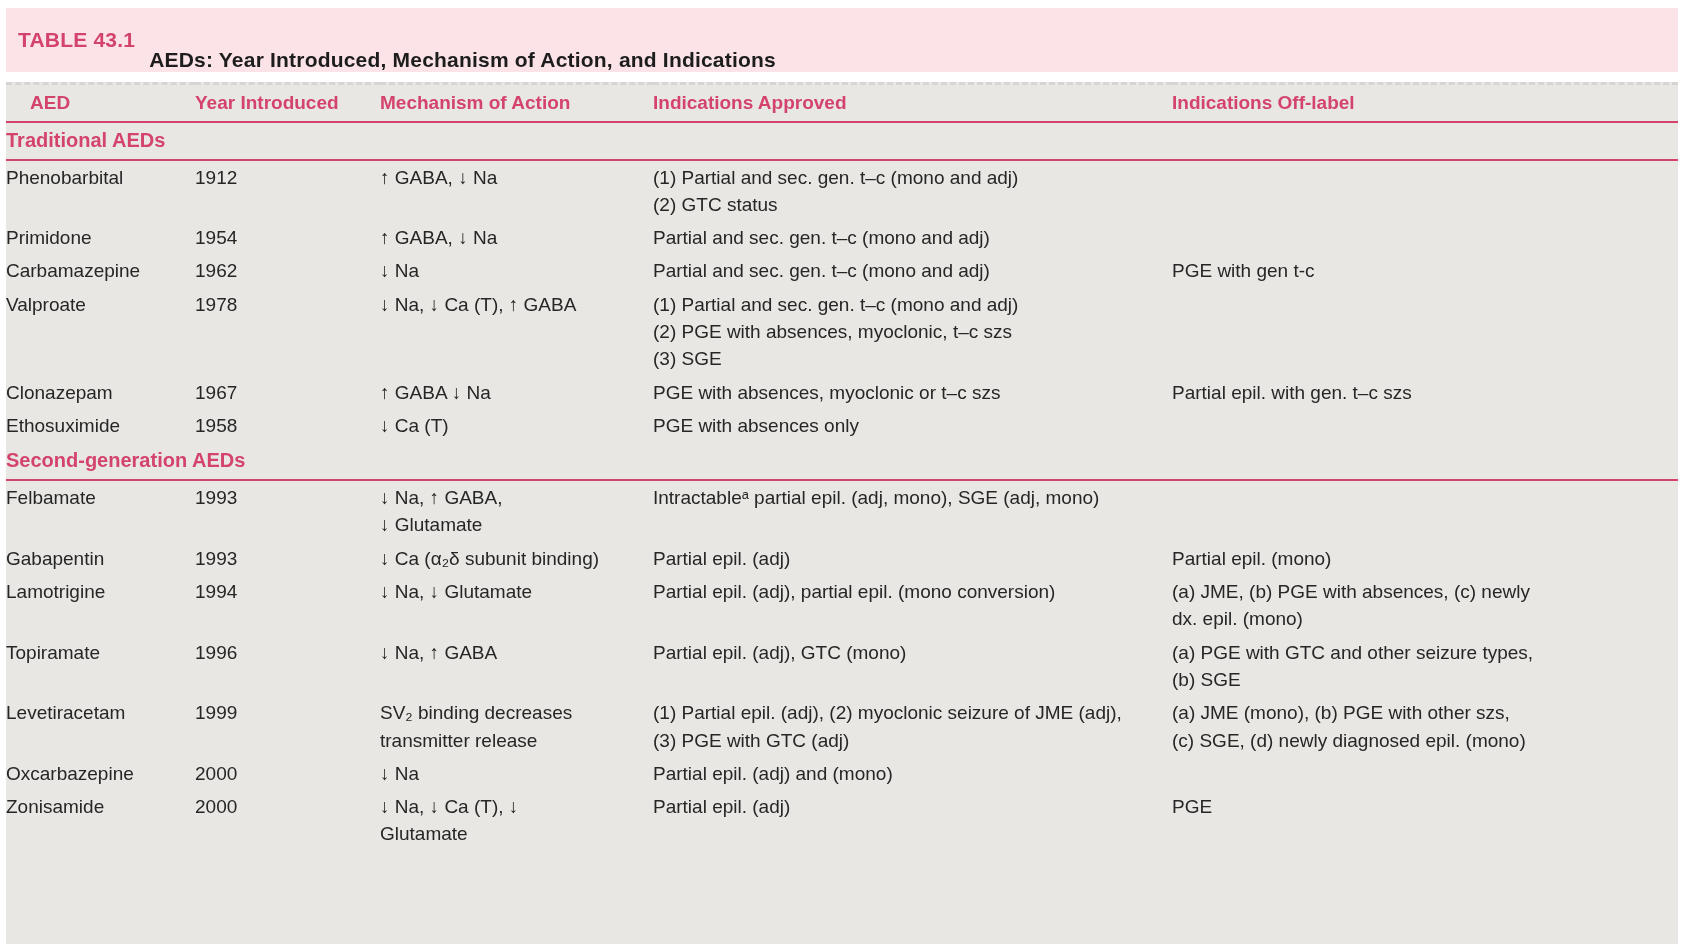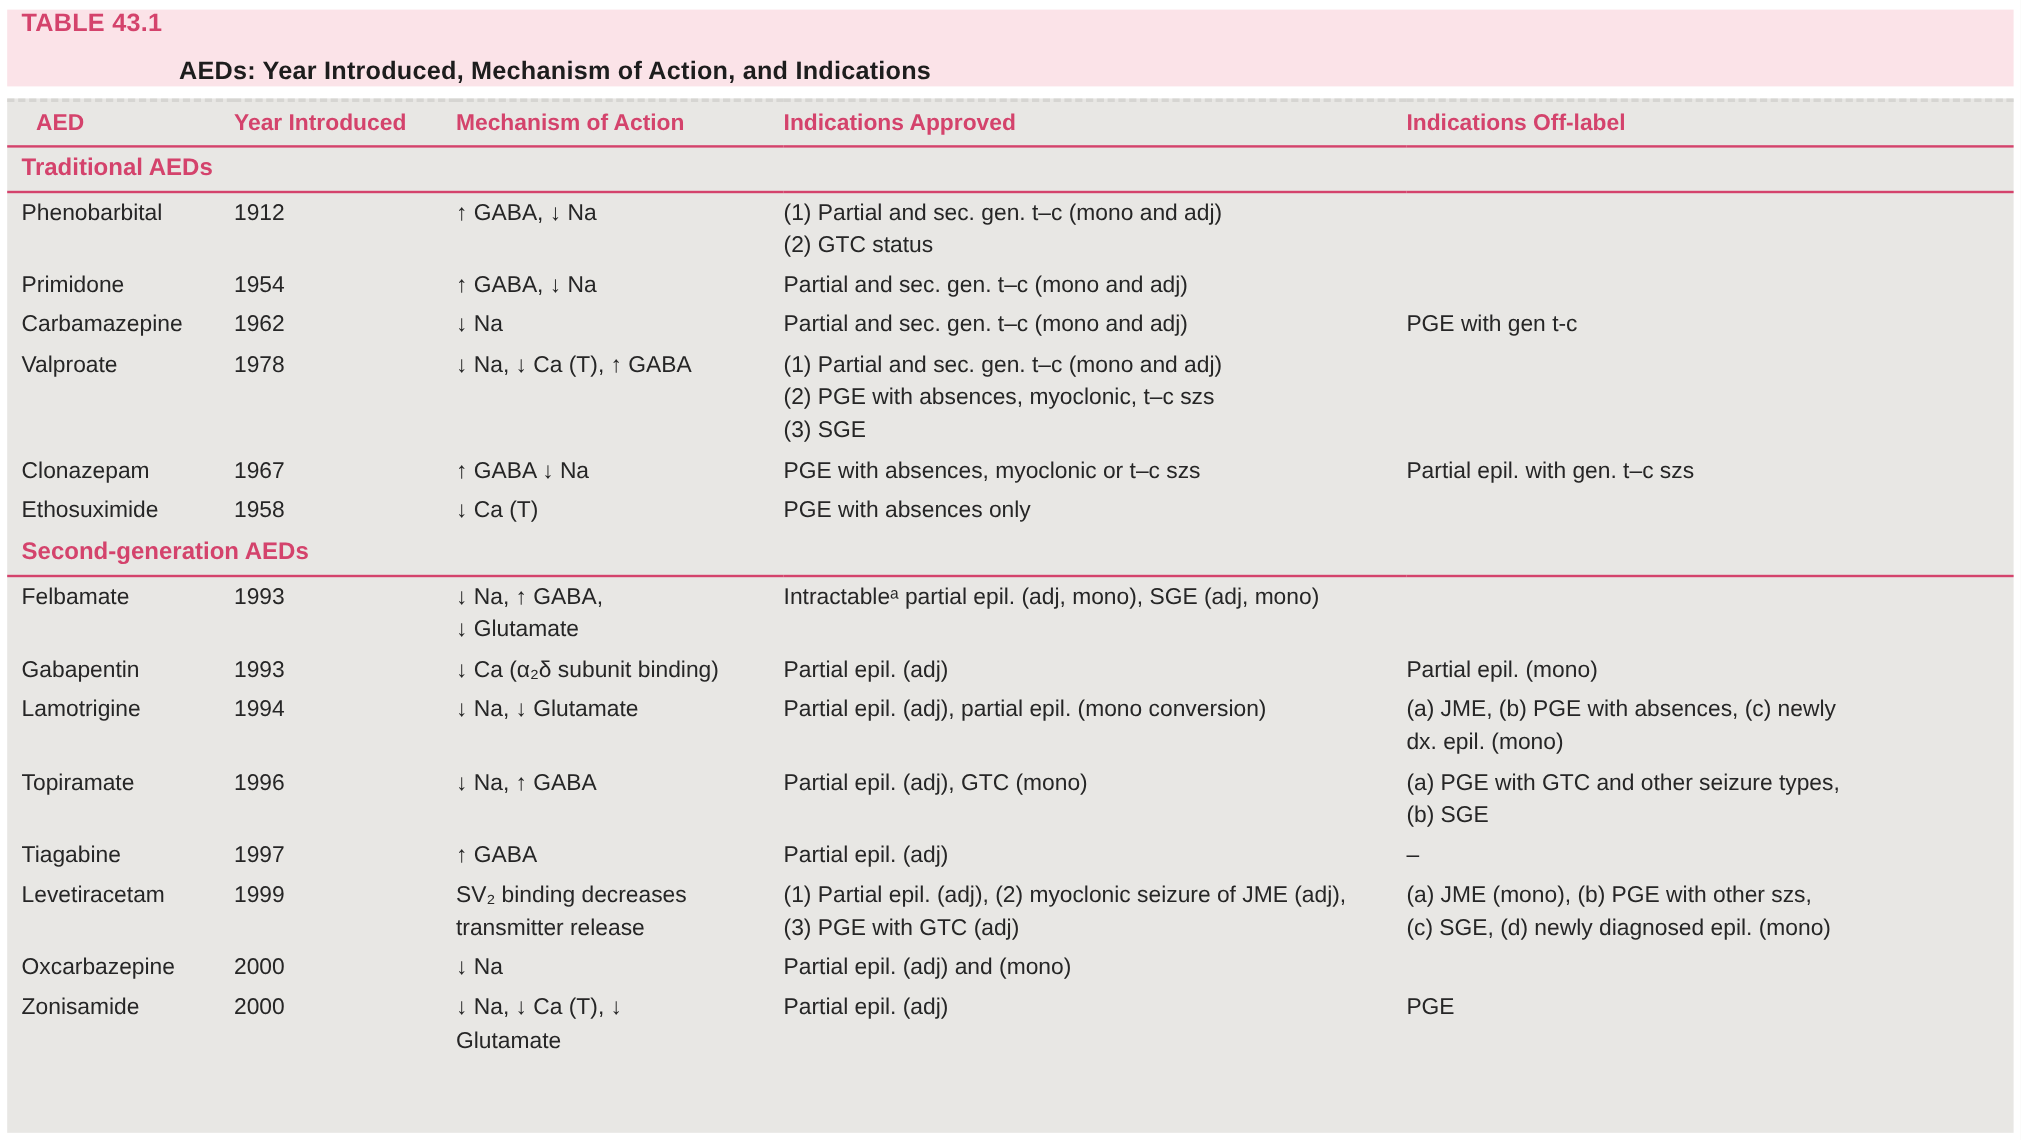--- a/index.html
+++ b/index.html
@@ -9,21 +9,21 @@
     --ink:#262626;
   }
   *{box-sizing:border-box;}
   html,body{margin:0;padding:0;}
   body{
     width:1684px;height:950px;overflow:hidden;background:#ffffff;
     font-family:"Liberation Sans", sans-serif;color:var(--ink);
   }
   .title-band{
     margin:8px 6px 0 6px;height:64px;background:var(--band);
-    display:flex;align-items:flex-start;padding-left:12px;
+    display:flex;align-items:center;padding-left:12px;
   }
   .title-label{
     color:var(--accent);font-weight:bold;font-size:21px;letter-spacing:.2px;
   }
   .title-text{
     color:#1d1d1d;font-weight:bold;font-size:21px;margin-left:14px;letter-spacing:.2px;margin-top:40px;
   }
   .table-wrap{
     margin:10px 6px 0 6px;background:var(--tablebg);min-height:862px;
   }
@@ -41,21 +41,21 @@
   thead th:first-child{padding-left:24px;}
   tr.section-row td{
     color:var(--accent);font-weight:bold;font-size:20px;height:38px;
     vertical-align:middle;padding:4px 0 4px 12px;
     border-bottom:2.5px solid var(--accent);
   }
   tbody td{
     vertical-align:top;font-size:19px;line-height:27.3px;
     padding:3px 14px 3px 0;color:var(--ink);
   }
-  tbody td:first-child{padding-left:12px;}
+  tbody td:first-child{padding-left:0;}
   tbody tr.data-row:first-of-type td{padding-top:6px;}
 </style>
 </head>
 <body>
 
 <div class="title-band">
   <span class="title-label">TABLE 43.1</span>
   <span class="title-text">AEDs: Year Introduced, Mechanism of Action, and Indications</span>
 </div>
 
@@ -148,27 +148,20 @@
           <td>(a) JME, (b) PGE with absences, (c) newly<br>dx. epil. (mono)</td>
         </tr>
         <tr class="data-row">
           <td>Topiramate</td>
           <td>1996</td>
           <td>↓ Na, ↑ GABA</td>
           <td>Partial epil. (adj), GTC (mono)</td>
           <td>(a) PGE with GTC and other seizure types,<br>(b) SGE</td>
         </tr>
         <tr class="data-row">
-          <td>Tiagabine</td>
-          <td>1997</td>
-          <td>↑ GABA</td>
-          <td>Partial epil. (adj)</td>
-          <td>–</td>
-        </tr>
-        <tr class="data-row">
           <td>Levetiracetam</td>
           <td>1999</td>
           <td>SV₂ binding decreases<br>transmitter release</td>
           <td>(1) Partial epil. (adj), (2) myoclonic seizure of JME (adj),<br>(3) PGE with GTC (adj)</td>
           <td>(a) JME (mono), (b) PGE with other szs,<br>(c) SGE, (d) newly diagnosed epil. (mono)</td>
         </tr>
         <tr class="data-row">
           <td>Oxcarbazepine</td>
           <td>2000</td>
           <td>↓ Na</td>

